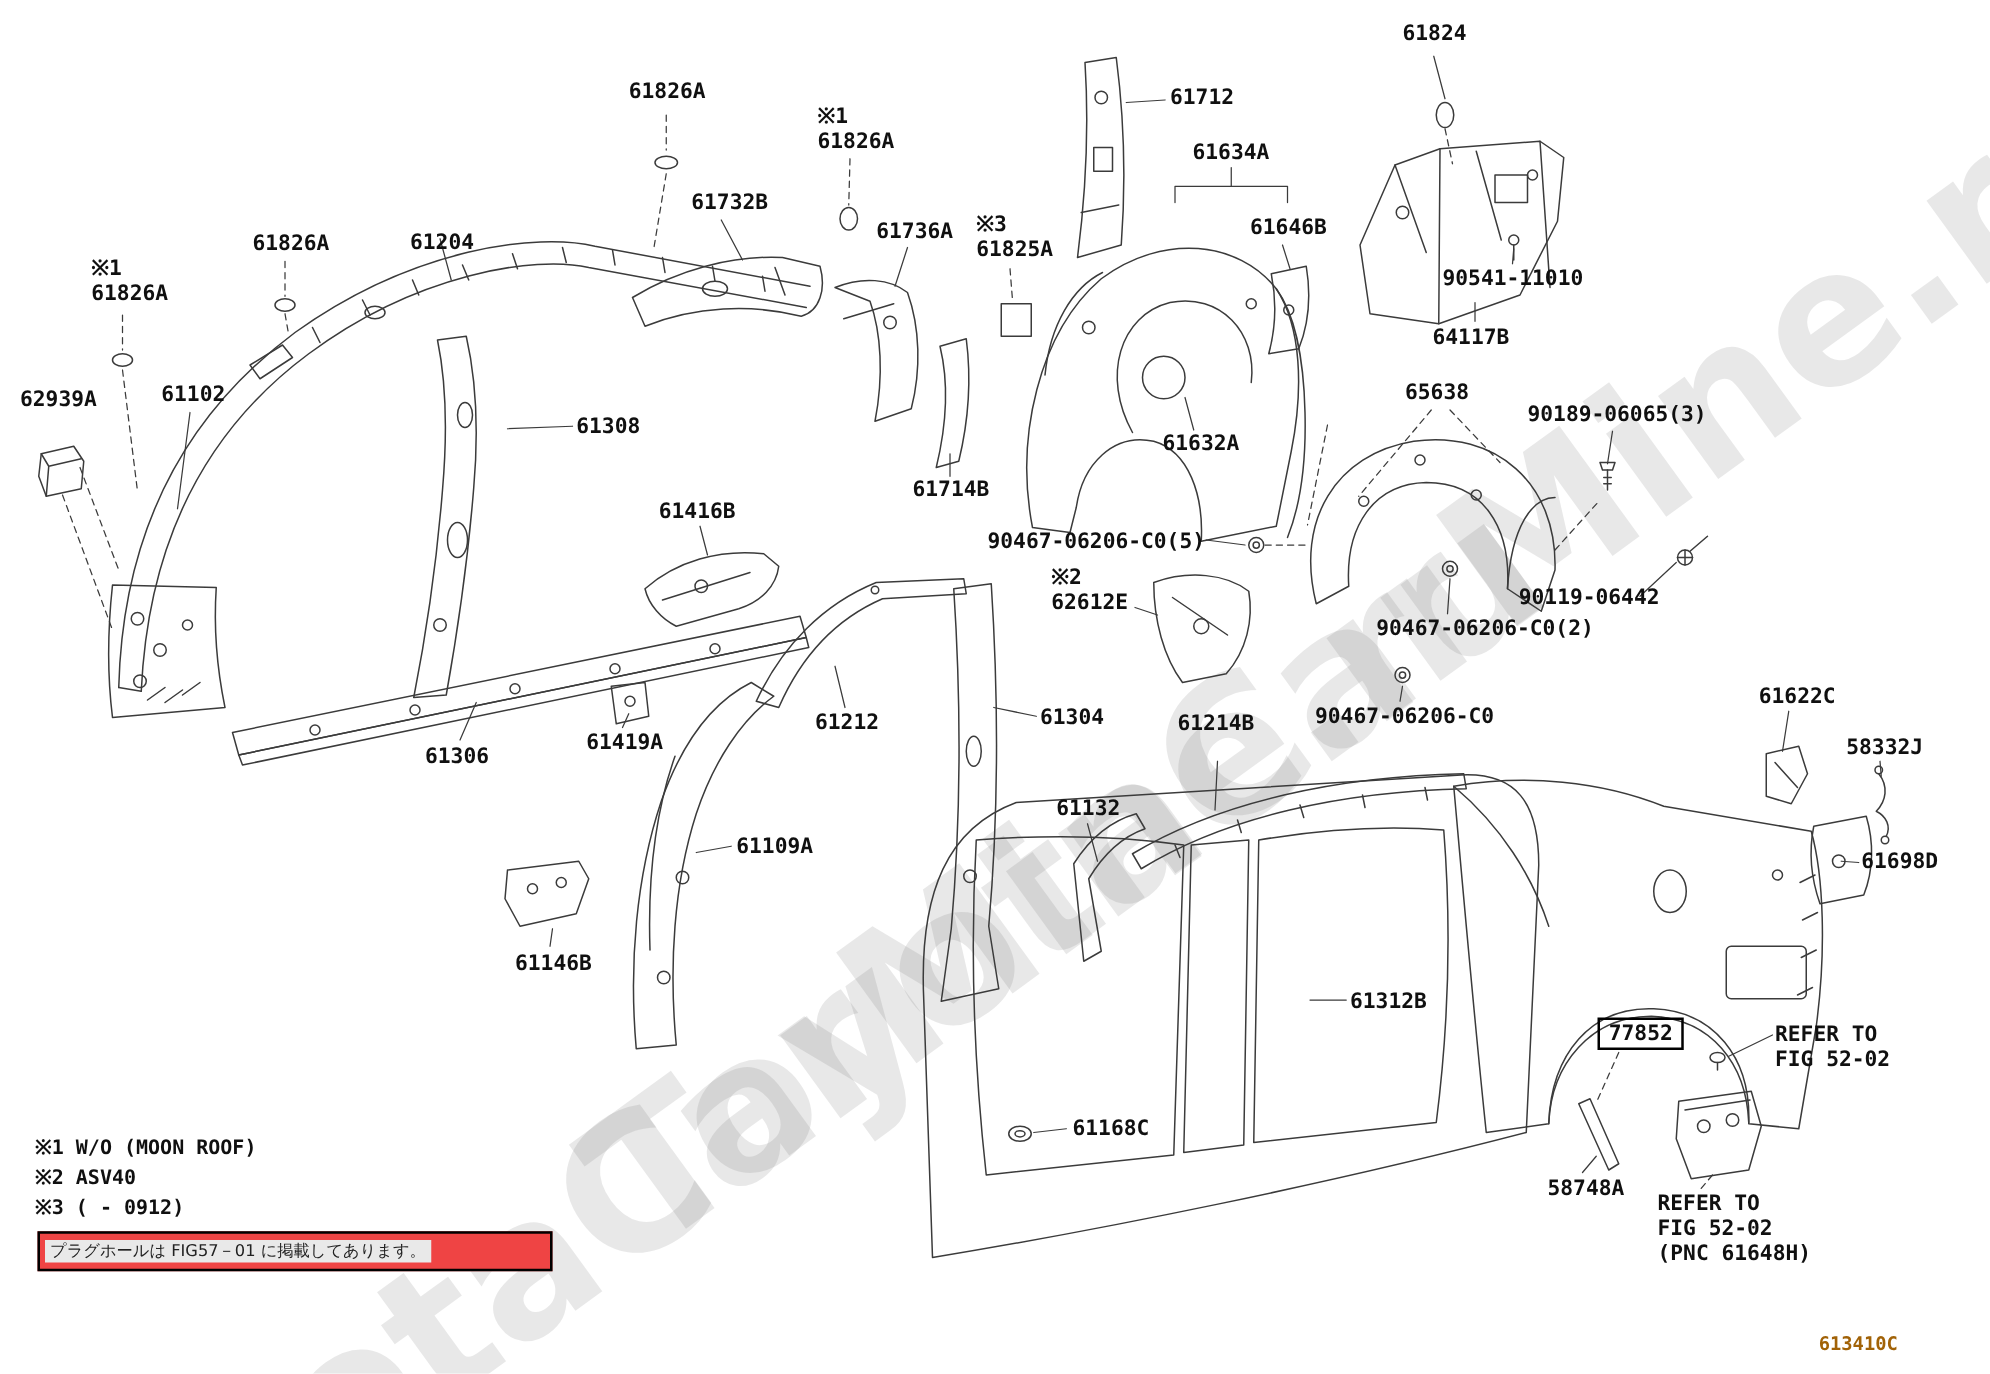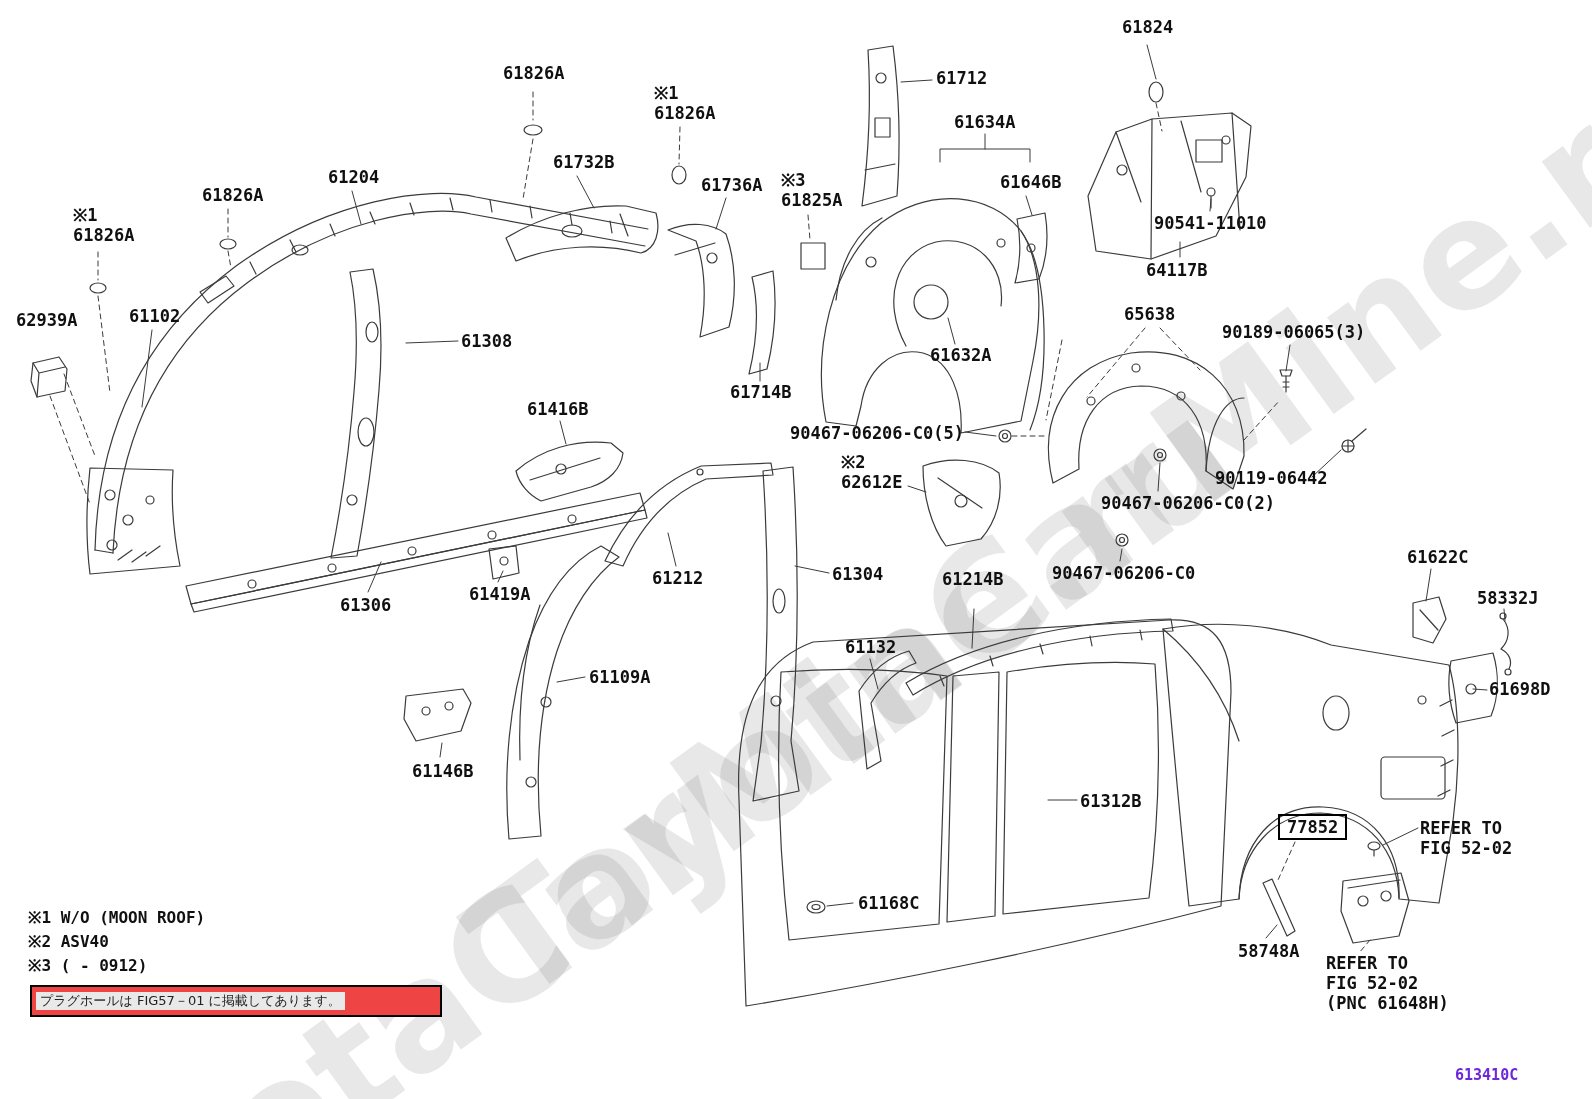--- a/index.html
+++ b/index.html
@@ -11,21 +11,21 @@
   .lbl span{display:block}
   .boxed{border:2.5px solid #000;padding:1px 7px}
   .wm{position:absolute;font:bold 150px "DejaVu Sans",sans-serif;color:rgba(110,110,110,0.16);
       transform-origin:0 100%;transform:rotate(-36deg);white-space:nowrap;pointer-events:none}
   #notebox{position:absolute;left:30px;top:985px;width:412px;border:2px solid #000;
            text-align:left;padding:3px 4px 5px;background:#ef4444}
   #notebox .jp{font:13px "DejaVu Sans",sans-serif;background:#e9e9e9;display:inline-block;padding:0 4px;color:#222}
   #notebox .en{font:13px "DejaVu Sans",sans-serif;letter-spacing:.3px;color:#111}
   #notebox .ref{font:bold 15px "DejaVu Sans Mono",monospace;color:#000}
   #footnotes{position:absolute;left:28px;top:906px;font:bold 16px/1.5 "DejaVu Sans Mono",monospace;color:#101010}
-  #figcode{position:absolute;left:1455px;top:1066px;font:bold 15px "DejaVu Sans Mono",monospace;color:#6d28d9}
+  #figcode{position:absolute;left:1455px;top:1066px;font:bold 15px "DejaVu Sans Mono",monospace;color:#a16207}
 </style>
 </head>
 <body>
 
 <div id="stage">
 
   <div class="wm" style="left:540px;top:860px">ToyotaCarMine.ru</div>
   <div class="wm" style="left:60px;top:1210px">ToyotaCarMine.ru</div>
 
   <svg class="art" width="1592" height="1099" viewBox="0 0 1592 1099">
@@ -259,21 +259,21 @@
   <div class="lbl" style="left:1122px;top:17px"><span>61824</span></div>
   <div class="lbl" style="left:936px;top:68px"><span>61712</span></div>
   <div class="lbl" style="left:954px;top:112px"><span>61634A</span></div>
   <div class="lbl" style="left:553px;top:152px"><span>61732B</span></div>
   <div class="lbl" style="left:654px;top:83px"><span>※1</span><span>61826A</span></div>
   <div class="lbl" style="left:701px;top:175px"><span>61736A</span></div>
   <div class="lbl" style="left:781px;top:170px"><span>※3</span><span>61825A</span></div>
   <div class="lbl" style="left:1000px;top:172px"><span>61646B</span></div>
   <div class="lbl" style="left:1154px;top:213px"><span>90541-11010</span></div>
   <div class="lbl" style="left:1146px;top:260px"><span>64117B</span></div>
-  <div class="lbl" style="left:328px;top:167px"><span>61204</span></div>
+  <div class="lbl" style="left:328px;top:184px"><span>61204</span></div>
   <div class="lbl" style="left:202px;top:185px"><span>61826A</span></div>
   <div class="lbl" style="left:73px;top:205px"><span>※1</span><span>61826A</span></div>
   <div class="lbl" style="left:16px;top:310px"><span>62939A</span></div>
   <div class="lbl" style="left:129px;top:306px"><span>61102</span></div>
   <div class="lbl" style="left:461px;top:331px"><span>61308</span></div>
   <div class="lbl" style="left:1124px;top:304px"><span>65638</span></div>
   <div class="lbl" style="left:1222px;top:322px"><span>90189-06065(3)</span></div>
   <div class="lbl" style="left:930px;top:345px"><span>61632A</span></div>
   <div class="lbl" style="left:730px;top:382px"><span>61714B</span></div>
   <div class="lbl" style="left:790px;top:423px"><span>90467-06206-C0(5)</span></div>

